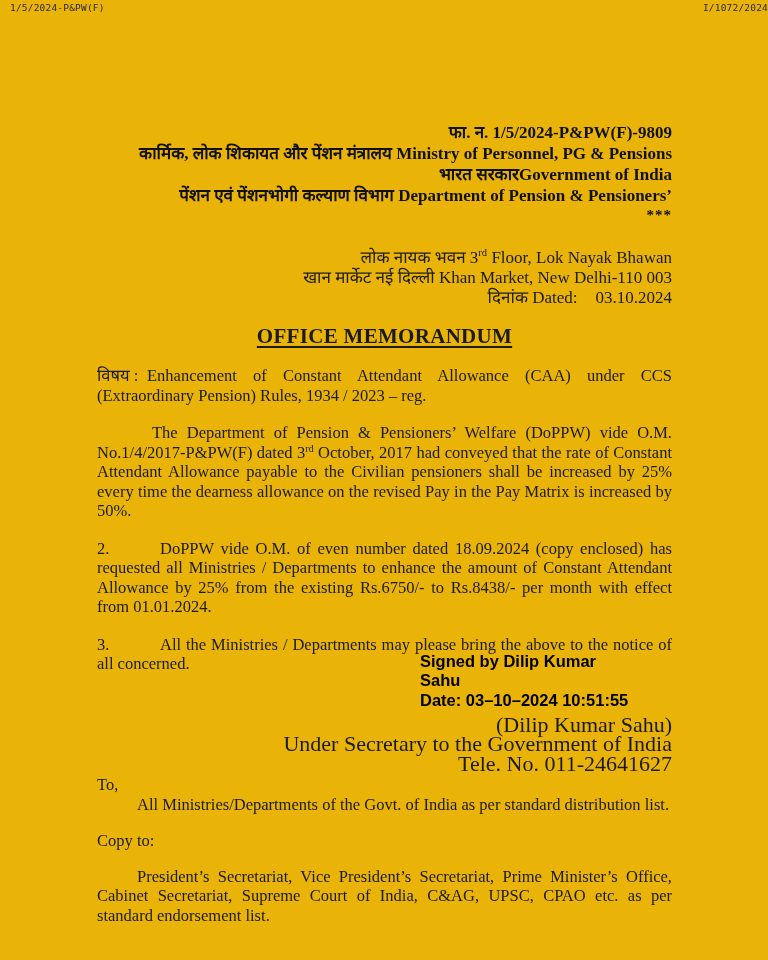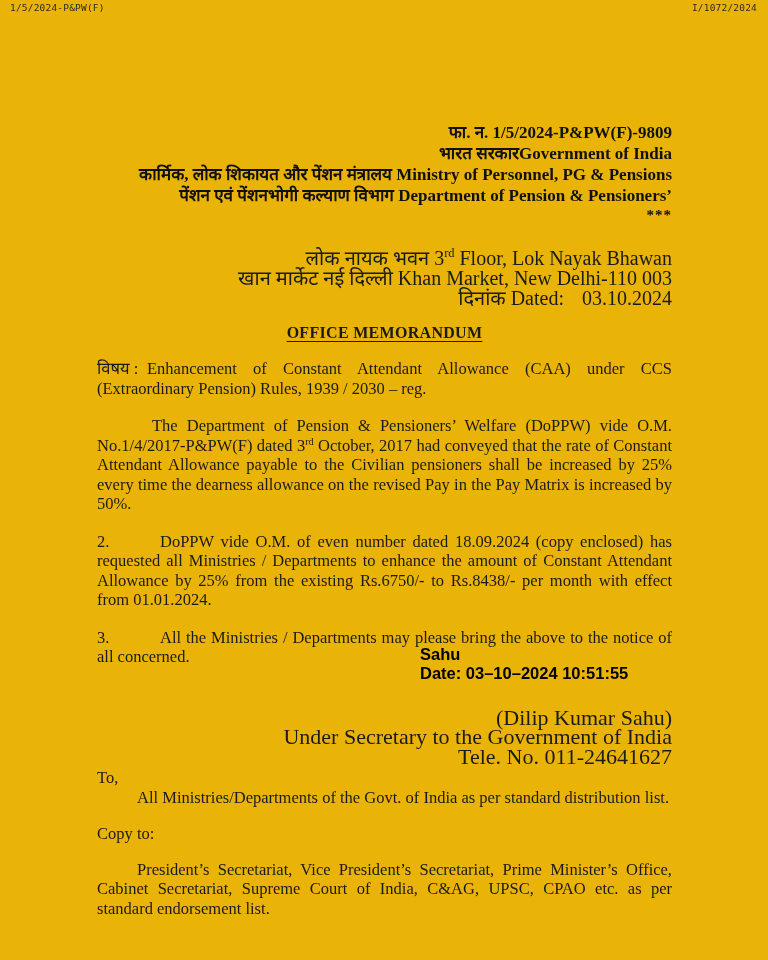--- a/index.html
+++ b/index.html
@@ -11,50 +11,50 @@
     font-family:"Liberation Serif", serif;
     color:#1b1b1b;
     box-sizing:border-box;
   }
   .corner-ref{
     position:absolute;top:2px;
     font-family:"DejaVu Sans Mono", monospace;
     font-size:9.5px;color:#2a2a2a;letter-spacing:.2px;
   }
   .corner-left{left:10px;}
-  .corner-right{right:11px;}
+  .corner-right{right:0;}
 
   .content{
     position:absolute;left:97px;top:0;width:575px;
   }
 
   .header-block{
     margin-top:122px;
     text-align:right;
     font-weight:bold;
     font-size:17px;
     line-height:21px;
     color:#111;
   }
   .header-block div{white-space:nowrap;}
   .stars{font-size:15px;line-height:18px;letter-spacing:1px;}
 
   .address-block{
     margin-top:24px;
     text-align:right;
-    font-size:20px;
+    font-size:17px;
     line-height:20px;
   }
   .date-spacer{display:inline-block;width:18px;}
 
   .memo-title{
     margin-top:16px;
     text-align:center;
     font-weight:bold;
-    font-size:16px;
+    font-size:21px;
     letter-spacing:.3px;
   }
   .memo-title span{
     text-decoration:underline;
     text-underline-offset:3px;
   }
 
   .body-text{
     font-size:16.5px;
     line-height:19.5px;
@@ -95,43 +95,44 @@
 
 <div class="page">
 
   <div class="corner-ref corner-left">1/5/2024-P&amp;PW(F)</div>
   <div class="corner-ref corner-right">I/1072/2024</div>
 
   <div class="content">
 
     <div class="header-block">
       <div>फा. न. 1/5/2024-P&amp;PW(F)-9809</div>
+      <div>कार्मिक, लोक शिकायत और पेंशन मंत्रालय Ministry of Personnel, PG &amp; Pensions</div>
       <div>भारत सरकारGovernment of India</div>
-      <div>कार्मिक, लोक शिकायत और पेंशन मंत्रालय Ministry of Personnel, PG &amp; Pensions</div>
       <div>पेंशन एवं पेंशनभोगी कल्याण विभाग Department of Pension &amp; Pensioners’</div>
       <div class="stars">***</div>
     </div>
 
     <div class="address-block">
       <div><span>लोक नायक भवन 3</span><sup>rd</sup><span> Floor, Lok Nayak Bhawan</span></div>
       <div>खान मार्केट नई दिल्ली Khan Market, New Delhi-110 003</div>
       <div><span>दिनांक Dated:</span><span class="date-spacer"></span><span>03.10.2024</span></div>
     </div>
 
     <div class="memo-title"><span>OFFICE MEMORANDUM</span></div>
 
-    <div class="body-text subject"><span class="subj-label">विषय :</span><span>Enhancement of Constant Attendant Allowance (CAA)  under CCS (Extraordinary Pension) Rules, 1939 / 2030 – reg.</span></div>
+    <div class="body-text subject"><span class="subj-label">विषय :</span><span>Enhancement of Constant Attendant Allowance (CAA)  under CCS (Extraordinary Pension) Rules, 1934 / 2023 – reg.</span></div>
 
     <p class="body-text para para-indent"><span>The Department of Pension &amp; Pensioners’ Welfare (DoPPW) vide O.M. No.1/4/2017-P&amp;PW(F) dated 3</span><sup>rd</sup><span> October, 2017 had conveyed that the rate of Constant Attendant Allowance payable to the Civilian pensioners shall be increased by 25% every time the dearness allowance on the revised Pay in the Pay Matrix is increased by 50%.</span></p>
 
     <p class="body-text para"><span class="para-num">2.</span><span>DoPPW vide O.M. of even number dated 18.09.2024 (copy enclosed) has requested all Ministries / Departments to enhance the amount of Constant Attendant Allowance by 25% from the existing Rs.6750/- to Rs.8438/- per month with effect from 01.01.2024.</span></p>
 
     <div class="p3-row">
       <p class="body-text" style="margin:0"><span class="para-num">3.</span><span>All the Ministries / Departments may please bring the above to the notice of all concerned.</span></p>
       <div class="digital-sig">
+        <div>Signed by Dilip Kumar</div>
         <div>Sahu</div>
         <div>Date: 03–10–2024 10:51:55</div>
       </div>
     </div>
 
     <div class="sign-block">
       <div>(Dilip Kumar Sahu)</div>
       <div>Under Secretary to the Government of India</div>
       <div>Tele. No. 011-24641627</div>
     </div>

